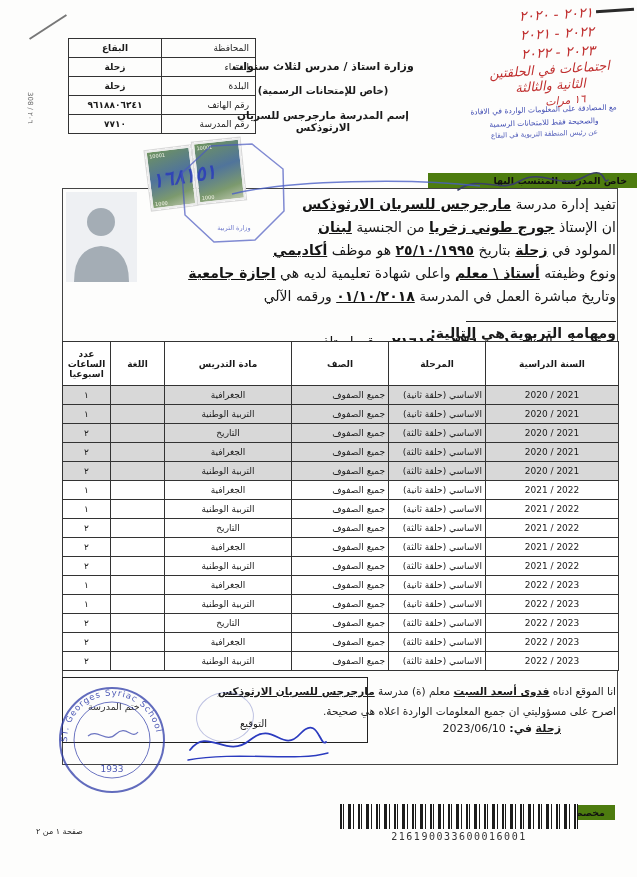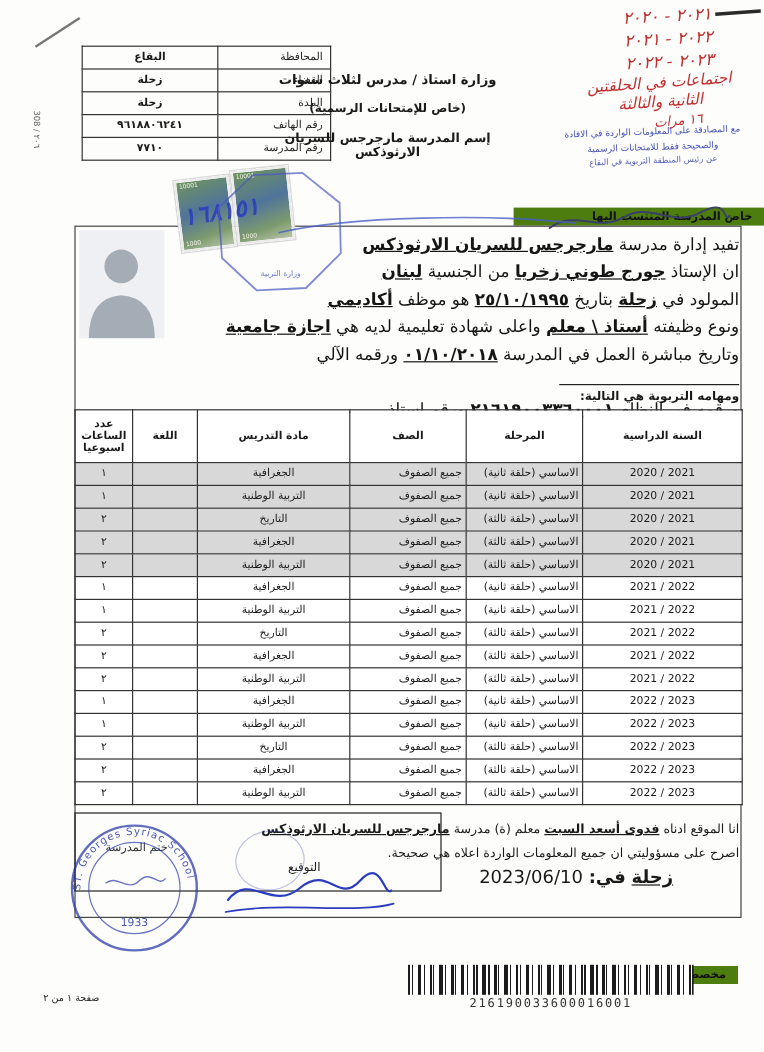--- a/index.html
+++ b/index.html
@@ -11,21 +11,21 @@
   }
   
   .corner-tl { position:absolute; left:26px; top:26px; width:44px; height:2px; background:#777; transform:rotate(-33deg); }
   .corner-tr { position:absolute; left:596px; top:9px; width:38px; height:2.5px; background:#2a2a2a; transform:rotate(-4deg); }
   .margin-ref { position:absolute; left:34px; top:92px; font-size:7px; color:#666; transform:rotate(90deg); transform-origin:left top; letter-spacing:1px; }
 
   
   .info-table { position:absolute; left:68px; top:38px; border-collapse:collapse; direction:rtl; }
   .info-table td { border:1px solid #333; height:19px; font-size:9px; padding:1px 6px; vertical-align:middle; }
   .info-table .info-label { width:94px; text-align:right; color:#222; }
-  .info-table .info-value { width:113px; text-align:center; font-weight:bold; }
+  .info-table .info-value { width:93px; text-align:center; font-weight:bold; }
 
   
   .title-block { position:absolute; left:228px; top:60px; width:190px; direction:rtl; text-align:center; }
   .title-block .t1 { font-size:11px; font-weight:bold; margin-bottom:12px; }
   .title-block .t2 { font-size:10px; font-weight:bold; margin-bottom:13px; }
   .title-block .t3 { font-size:10.5px; font-weight:bold; }
 
   
   .red-years { position:absolute; left:498px; top:5px; width:118px; direction:rtl; text-align:center; transform:rotate(-3deg); }
   .red-year { color:#c03030; font-size:14px; line-height:19px; font-style:italic; }
@@ -59,37 +59,37 @@
   .fs2 { left:47px; top:2px; width:48px; height:62px; transform:rotate(-6deg); }
   .stamp-serial { position:absolute; left:152px; top:164px; font-size:20px; font-weight:bold; color:#2b3cbb; transform:rotate(-9deg); opacity:.85; z-index:3; font-style:italic; }
   .octagon { position:absolute; left:158px; top:132px; z-index:3; }
   .blue-curve { position:absolute; left:230px; top:176px; z-index:2; }
 
   
   .body-par { position:absolute; right:21px; top:193px; width:462px; direction:rtl; text-align:right; font-size:14px; line-height:23px; color:#151515; }
   .bu { font-weight:bold; text-decoration:underline; }
   .bl { display:inline-block; border-bottom:1px solid #222; height:3px; vertical-align:middle; }
   .bl-150 { width:150px; } .bl-130 { width:128px; }
-  .duties-title { position:absolute; right:21px; top:325px; direction:rtl; font-size:10px; font-weight:bold; }
+  .duties-title { position:absolute; right:21px; top:325px; direction:rtl; font-size:14px; font-weight:bold; }
 
   
   .duties-table { position:absolute; left:62px; top:341px; width:556px; border-collapse:collapse; direction:rtl; table-layout:fixed; }
   .duties-table th, .duties-table td { border:1px solid #333; overflow:hidden; }
   .duties-table th { font-size:9px; font-weight:bold; height:44px; padding:2px 3px; vertical-align:middle; text-align:center; background:#fff; }
   .duties-table td { height:19px; font-size:9px; padding:0 3px; vertical-align:middle; background:#fff; }
   .duties-table tr.shaded td { background:#d8d8d8; }
   .c-year { direction:ltr; text-align:center; font-size:10px; }
   .c-stage { text-align:right; }
   .c-class { text-align:right; }
   .c-subject { text-align:center; }
   .c-hours { text-align:center; }
 
   
   .decl { position:absolute; right:21px; top:681px; width:440px; direction:rtl; text-align:right; font-size:10.5px; line-height:20px; }
-  .date-line { position:absolute; right:76px; top:722px; direction:rtl; font-size:15px; }
+  .date-line { position:absolute; right:76px; top:722px; direction:rtl; font-size:11px; }
   .date-line .dl { font-weight:bold; }
   .sig-label { position:absolute; left:240px; top:718px; font-size:10px; direction:rtl; }
   .sig-svg { position:absolute; left:182px; top:720px; z-index:3; }
 
   
   .stamp-box { position:absolute; left:62px; top:677px; width:306px; height:66px; border:1.2px solid #222; }
   .stamp-label { position:absolute; left:88px; top:701px; font-size:9.5px; color:#333; direction:rtl; z-index:2; }
   .round-stamp { position:absolute; left:44px; top:684px; z-index:3; }
   .ghost-circle { position:absolute; left:196px; top:692px; width:58px; height:50px; border:1px solid rgba(60,70,170,.32); border-radius:50%; transform:rotate(-8deg); }
 

